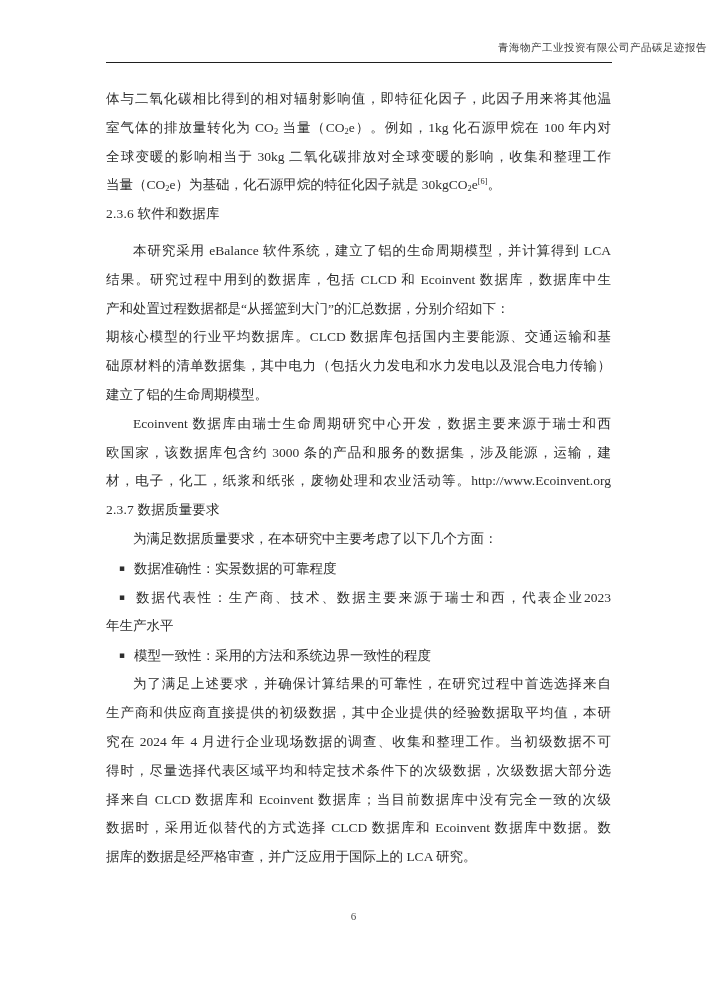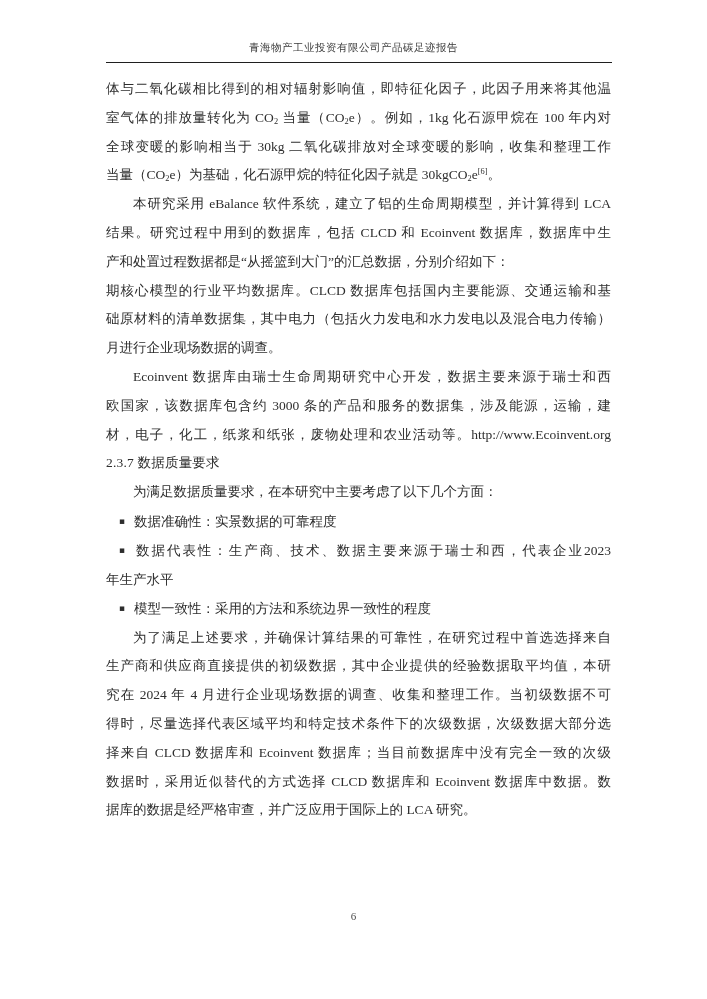--- a/index.html
+++ b/index.html
@@ -11,33 +11,33 @@
     position: relative;
     width: 707px;
     height: 999px;
     background: #ffffff;
     overflow: hidden;
     font-family: "Liberation Serif", "DejaVu Serif", serif;
     color: #2d2d2d;
   }
   .header {
     padding-top: 42px;
-    text-align: center;
+    text-align: right;
     font-size: 10.5px;
     line-height: 12px;
     letter-spacing: 0.5px;
     color: #3a3a3a;
   }
   .header-rule {
     height: 0;
     border-top: 1.6px solid #1f1f1f;
     margin: 8px 95px 0 106px;
   }
   .content {
-    margin: 12px 96px 0 106px;
+    margin: 22px 96px 0 106px;
     font-size: 13.5px;
     line-height: 28.8px;
   }
   .line {
     text-align: justify;
     text-align-last: left;
     min-height: 28.8px;
   }
   .line.fill { text-align-last: justify; }
   .line.ind { text-indent: 2em; }
@@ -69,26 +69,27 @@
 <div class="page">
   <div class="header">
     <span>青海物产工业投资有限公司产品碳足迹报告</span>
   </div>
   <div class="header-rule"></div>
   <div class="content" id="content">
       <div class="line fill"><span>体与二氧化碳相比得到的相对辐射影响值，即特征化因子，此因子用来将其他温</span></div>
       <div class="line fill"><span>室气体的排放量转化为 CO<sub>2</sub> 当量（CO<sub>2</sub>e）。例如，1kg 化石源甲烷在 100 年内对</span></div>
       <div class="line fill"><span>全球变暖的影响相当于 30kg 二氧化碳排放对全球变暖的影响，收集和整理工作</span></div>
       <div class="line"><span>当量（CO<sub>2</sub>e）为基础，化石源甲烷的特征化因子就是 30kgCO<sub>2</sub>e<sup>[6]</sup>。</span></div>
+      <div class="line heading gap-after"><span>2.3.6 软件和数据库</span></div>
       <div class="line fill ind"><span>本研究采用 eBalance 软件系统，建立了铝的生命周期模型，并计算得到 LCA</span></div>
       <div class="line fill"><span>结果。研究过程中用到的数据库，包括 CLCD 和 Ecoinvent 数据库，数据库中生</span></div>
       <div class="line"><span>产和处置过程数据都是“从摇篮到大门”的汇总数据，分别介绍如下：</span></div>
       <div class="line fill"><span>期核心模型的行业平均数据库。CLCD 数据库包括国内主要能源、交通运输和基</span></div>
       <div class="line fill"><span>础原材料的清单数据集，其中电力（包括火力发电和水力发电以及混合电力传输）</span></div>
-      <div class="line"><span>月进行企业现场数据的调查。</span></div>
+      <div class="line"><span>建立了铝的生命周期模型。</span></div>
       <div class="line fill ind"><span>Ecoinvent 数据库由瑞士生命周期研究中心开发，数据主要来源于瑞士和西</span></div>
       <div class="line fill"><span>欧国家，该数据库包含约 3000 条的产品和服务的数据集，涉及能源，运输，建</span></div>
       <div class="line fill"><span>材，电子，化工，纸浆和纸张，废物处理和农业活动等。http://www.Ecoinvent.org</span></div>
       <div class="line heading"><span>2.3.7 数据质量要求</span></div>
       <div class="line ind"><span>为满足数据质量要求，在本研究中主要考虑了以下几个方面：</span></div>
       <div class="line bullet"><span class="bullet-marker">▪</span><span>数据准确性：实景数据的可靠程度</span></div>
       <div class="line bullet fill"><span class="bullet-marker">▪</span><span>数据代表性：生产商、技术、数据主要来源于瑞士和西，代表企业2023</span></div>
       <div class="line"><span>年生产水平</span></div>
       <div class="line bullet"><span class="bullet-marker">▪</span><span>模型一致性：采用的方法和系统边界一致性的程度</span></div>
       <div class="line fill ind"><span>为了满足上述要求，并确保计算结果的可靠性，在研究过程中首选选择来自</span></div>

